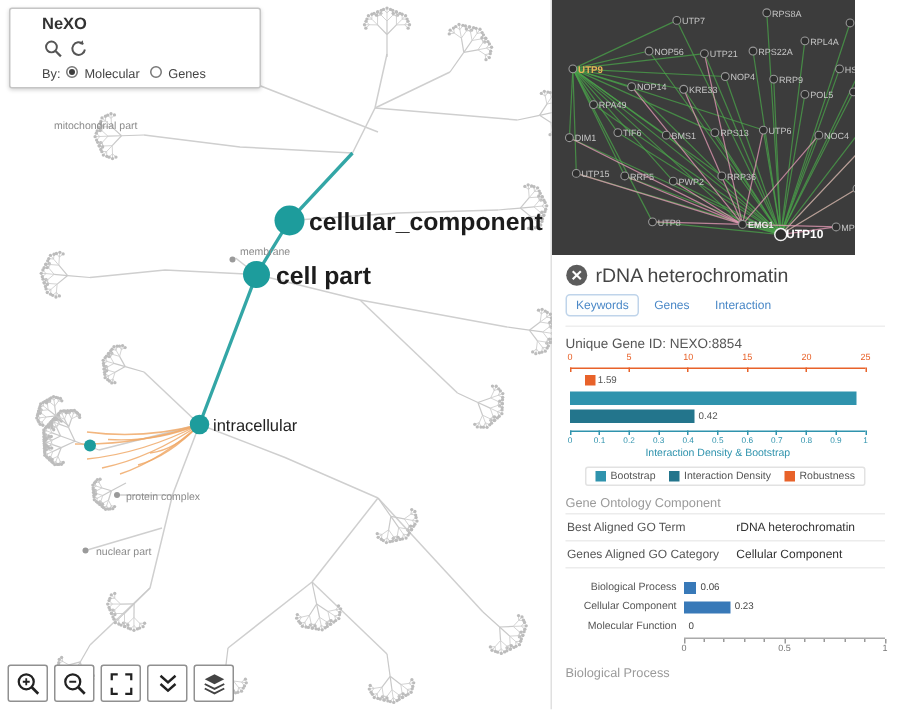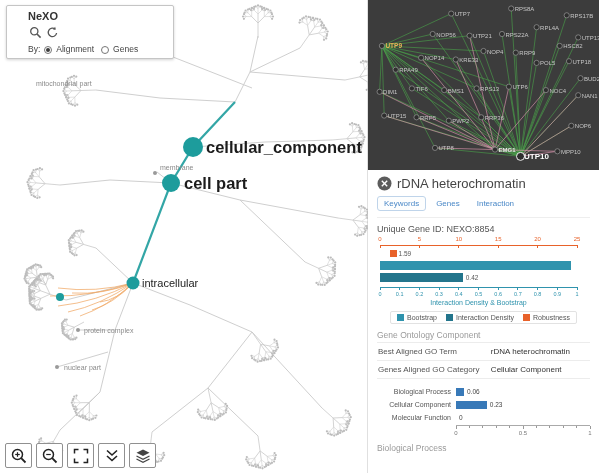--- a/index.html
+++ b/index.html
@@ -7,28 +7,28 @@
 body{width:600px;height:473px;overflow:hidden;font-family:"Liberation Sans",sans-serif;background:#fff}
 .app{display:flex;width:600px;height:473px}
 .left{position:relative;width:368px;height:473px;border-right:1px solid #e0e0e0;background:#fff;flex:none}
 #tree-svg{position:absolute;left:0;top:0}
 .search-card{position:absolute;top:5px;left:6px;width:168px;background:#fff;border:1px solid #c5c5c5;border-radius:2px;box-shadow:0 1px 3px rgba(0,0,0,.18);padding:4px 21px;z-index:5}
 .nexo-title{font-size:11px;font-weight:bold;color:#333;margin-bottom:3px}
 .search-row{display:flex;align-items:center;gap:3px}
 .search-input{flex:1;min-width:0;height:16px;border:1px solid #ccc;border-radius:2px;font-size:8px;padding:0 4px;color:#333;font-family:inherit}
 .search-input::placeholder{color:#aaa}
 .sicon{display:inline-flex;width:14px;height:14px;align-items:center;justify-content:center;cursor:pointer}
-.radio-row{display:flex;align-items:flex-end;gap:4px;margin-top:5px;font-size:8.5px;color:#444}
+.radio-row{display:flex;align-items:flex-start;gap:4px;margin-top:5px;font-size:8.5px;color:#444}
 .radio{width:8px;height:8px;border:1px solid #777;border-radius:50%;display:inline-block;position:relative;background:#fff;cursor:pointer;flex:none}
 .radio.checked::after{content:"";position:absolute;left:1px;top:1px;right:1px;bottom:1px;background:#3c3c3c;border-radius:50%}
 .radio-label{cursor:pointer;margin-right:3px}
 .toolbar{position:absolute;left:5px;bottom:5px;display:flex;gap:4px;z-index:5}
 .tbtn{width:27px;height:25px;background:#fff;border:1px solid #909090;border-radius:2px;display:flex;align-items:center;justify-content:center;cursor:pointer}
 .right{display:flex;flex-direction:column;width:231px;flex:none}
-.network{position:relative;width:231px;height:170px;background:#3c3c3c;overflow:hidden}
+.network{position:relative;width:202px;height:170px;background:#3c3c3c;overflow:hidden}
 #net-svg{display:block}
 .detail{position:relative;width:231px;height:303px;background:#fff;padding:6px 9px;overflow:hidden}
 .d-header{display:flex;align-items:center;gap:5px}
 .d-title{font-size:13px;color:#454545}
 .close-btn{display:inline-flex;cursor:pointer}
 .tabs{display:flex;gap:3px;margin-top:5px}
 .tab{font-size:8px;color:#4a88c7;padding:2px 6px;border:1px solid transparent;border-radius:3px;cursor:pointer}
 .tab.active{border-color:#bfd4ea;background:#fdfefe}
 .term-id{font-size:9px;color:#555;margin-top:6px;border-top:1px solid #eee;padding-top:6px}
 .sec-title{font-size:8.5px;color:#9a9a9a;margin:6px 0 2px}
@@ -1590,21 +1590,21 @@
         <span class="sicon">
           <svg width="13" height="13" viewBox="0 0 13 13">
               <path d="M10.6,7 A4.2,4.2 0 1 1 9.4,3.4" fill="none" stroke="#555" stroke-width="1.3"></path>
               <path d="M9.2,0.8 L9.6,3.6 L6.8,3.4 Z" fill="#555"></path>
             </svg>
         </span>
       </div>
       <div class="radio-row" id="radio-row">
         <span>By:</span>
       <span class="radio checked"></span>
-          <span class="radio-label">Alignment</span>
+          <span class="radio-label">Molecular</span>
           <span class="radio"></span>
           <span class="radio-label">Genes</span>
         </div>
     </div>
 
     <div class="toolbar">
       <div class="tbtn">
         <svg width="18" height="18" viewBox="0 0 18 18">
             <circle cx="7.5" cy="7.5" r="5" fill="none" stroke="#222" stroke-width="1.5"></circle>
             <line x1="11.2" y1="11.2" x2="15.5" y2="15.5" stroke="#222" stroke-width="1.8"></line>

